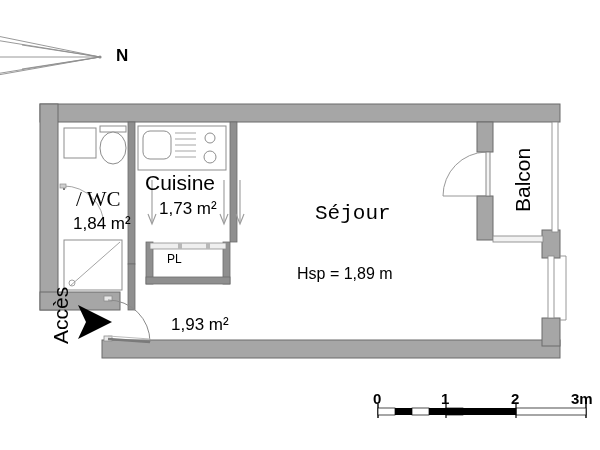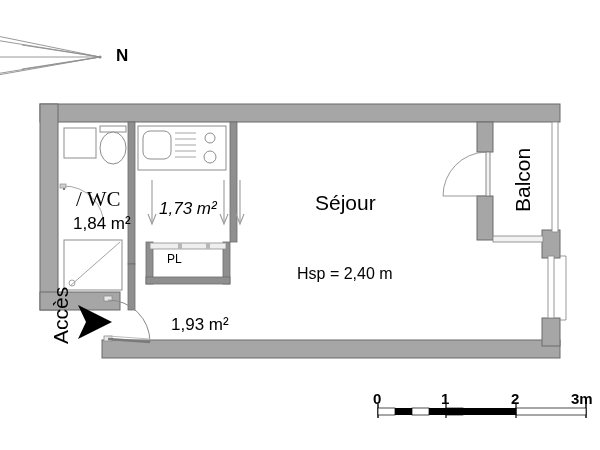--- a/index.html
+++ b/index.html
@@ -200,28 +200,29 @@
       <path d="M 516,404 L 516,418" stroke="#000000" stroke-width="1.2" fill="none"></path>
     </g>
 
   </svg>
 
   <span class="lbl lbl-n" style="left:116px; top:47px;">N</span>
 
   <span class="lbl lbl-room" style="left:76px; top:188px;font-family:Liberation Serif, serif;">/ WC</span>
   <span class="lbl lbl-area" style="left:73px; top:215px;">1,84 m²</span>
 
-  <span class="lbl lbl-area" style="left:159px; top:200px;font-style:italic;">1,73 m²</span>
+  <span class="lbl lbl-room" style="left:145px; top:172px;">Cuisine</span>
+  <span class="lbl lbl-area" style="left:159px; top:200px;">1,73 m²</span>
 
   <span class="lbl lbl-small" style="left:167px; top:253px;">PL</span>
 
   <span class="lbl lbl-area" style="left:171px; top:316px;">1,93 m²</span>
 
-  <span class="lbl lbl-room" style="left:315px; top:192px;">Séjour</span>
-  <span class="lbl lbl-hsp" style="left:297px; top:266px;">Hsp = 2,40 m</span>
+  <span class="lbl lbl-room" style="left:315px; top:203px;font-family:Liberation Mono, monospace;">Séjour</span>
+  <span class="lbl lbl-hsp" style="left:297px; top:266px;">Hsp = 1,89 m</span>
 
   <span class="lbl lbl-room rot90" style="left:512px; top:212px;">Balcon</span>
 
   <span class="lbl lbl-room rot90" style="left:50px; top:344px;">Accès</span>
 
   <span class="lbl scale-num" style="left:373px; top:391px;">0</span>
   <span class="lbl scale-num" style="left:441px; top:391px;">1</span>
   <span class="lbl scale-num" style="left:511px; top:391px;">2</span>
   <span class="lbl scale-num" style="left:571px; top:391px;">3m</span>
 

